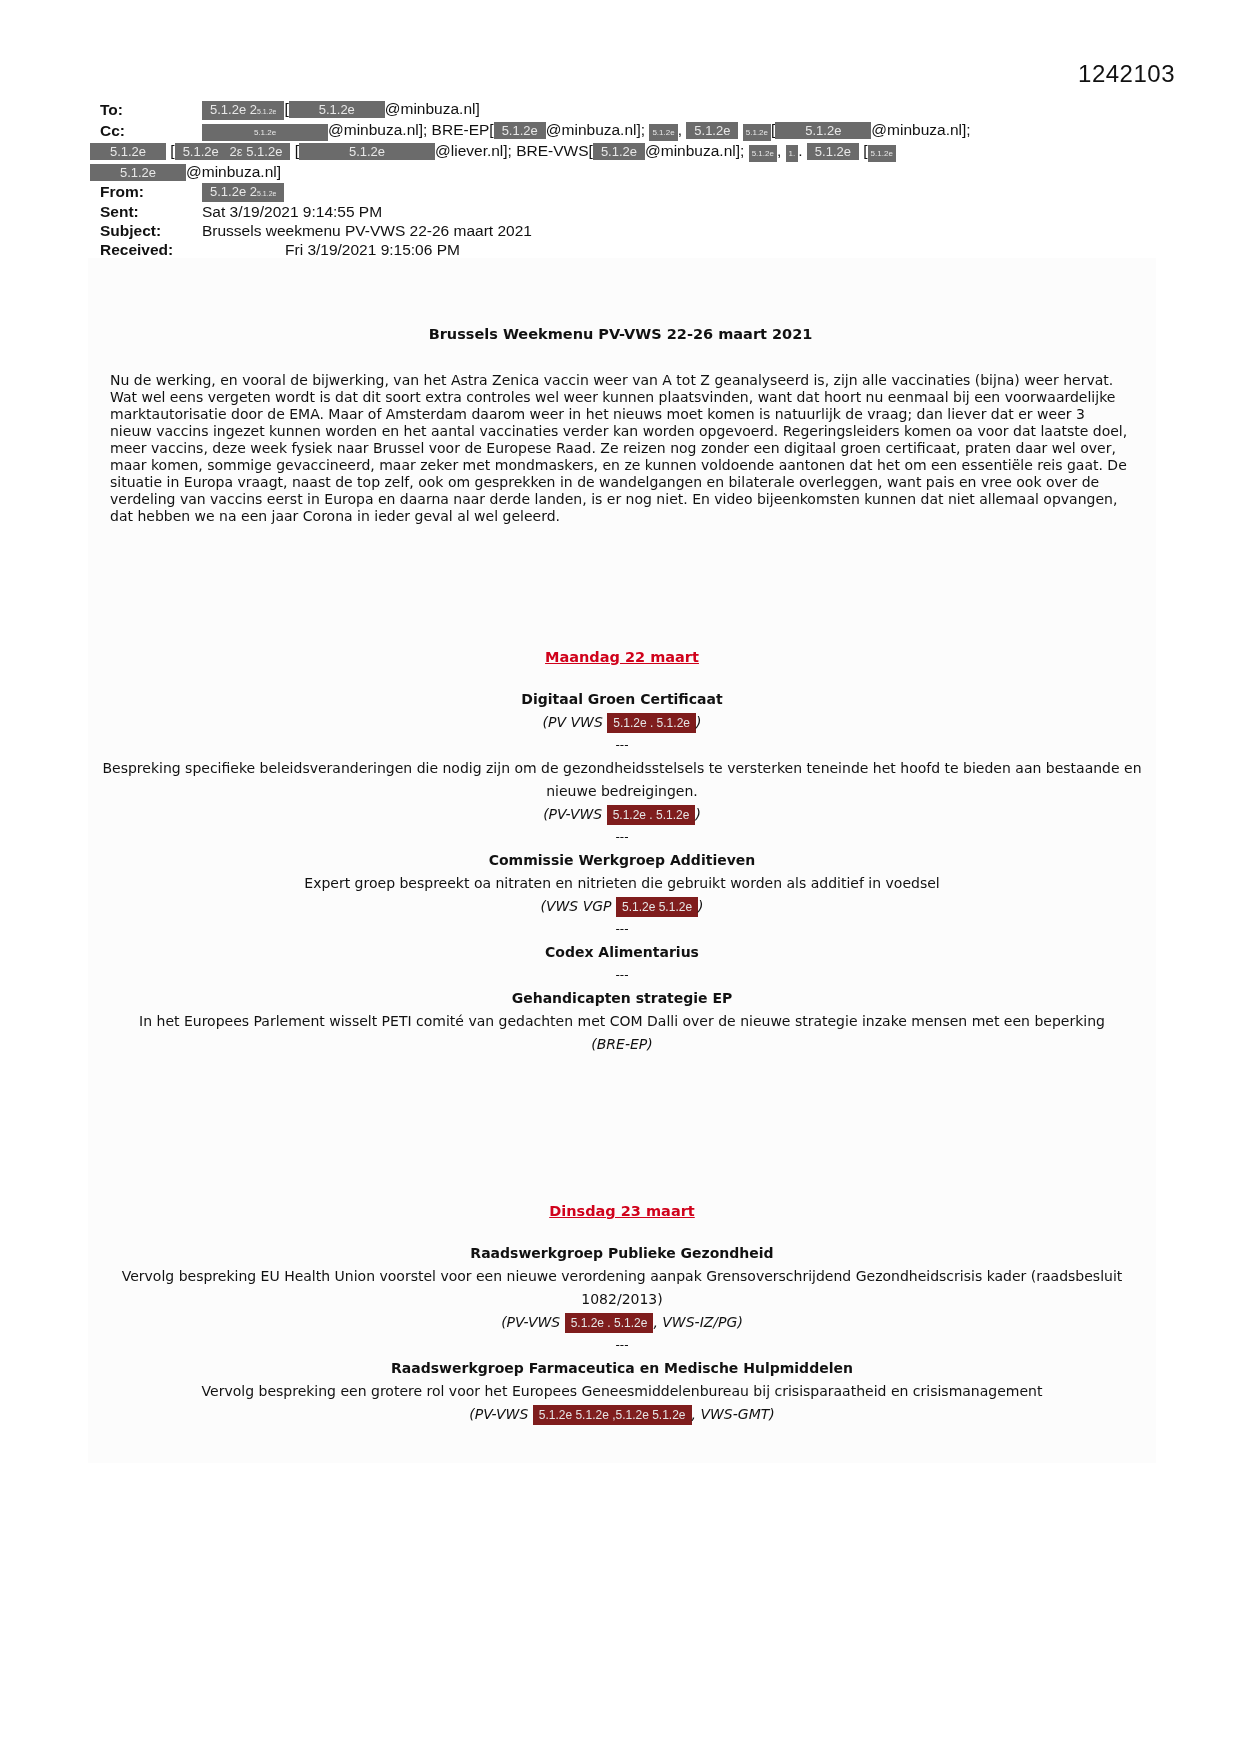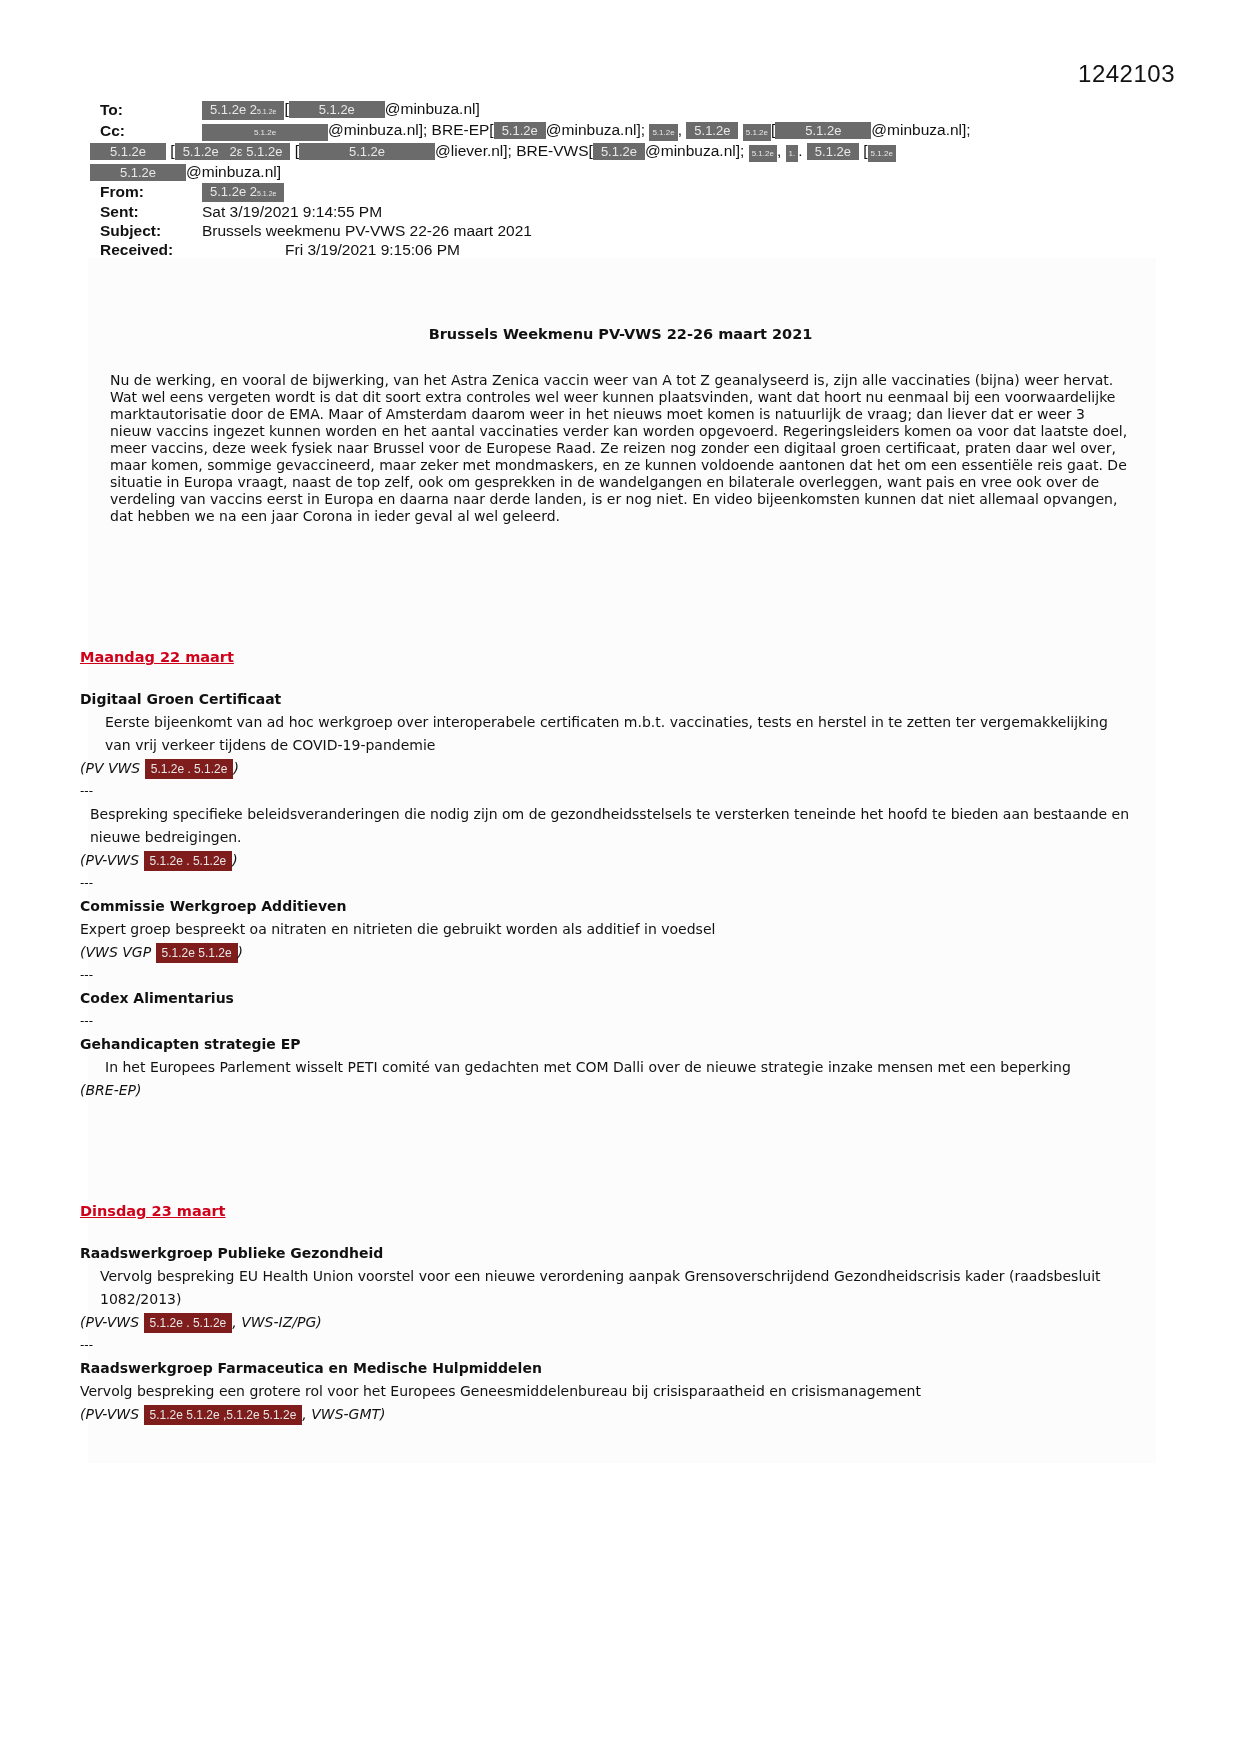--- a/index.html
+++ b/index.html
@@ -18,21 +18,21 @@
   .rd.sm { font-size: 8px; padding: 0 3px; line-height: 17px; }
   .rd.w60 { min-width: 60px; } .rd.w80 { min-width: 80px; } .rd.w120 { min-width: 120px; }
 
   .content { position: absolute; top: 258px; left: 88px; width: 1068px; height: 1205px; background: #fcfcfc; }
   .body-font { font-family: "DejaVu Sans", sans-serif; }
 
   .title { position: absolute; top: 326px; left: 0; width: 1241px; text-align: center;
            font-weight: bold; font-size: 14.5px; }
   .intro { position: absolute; top: 372px; left: 110px; width: 1020px; font-size: 14px; line-height: 17px; }
 
-  .agenda { position: absolute; left: 80px; width: 1068px; font-size: 14px; line-height: 23px; }
+  .agenda { position: absolute; left: 88px; width: 1068px; text-align: center; font-size: 14px; line-height: 23px; }
   .day { color: #d0021b; font-weight: bold; text-decoration: underline; font-size: 14.5px; }
   .item-title { font-weight: bold; }
   .item-desc { }
   .owner { font-style: italic; }
   .sep { font-size: 12px; line-height: 23px; }
   .rd-inline { display: inline-block; background: #7f1d1d; color: #e6e6e6; font-style: normal;
                font-family: "Liberation Sans", sans-serif; font-size: 12px; line-height: 20px; padding: 0 6px; vertical-align: middle; }
 </style>
 </head>
 <body>
@@ -84,21 +84,20 @@
 
 <div class="title body-font">Brussels Weekmenu PV-VWS  22-26 maart  2021</div>
 
 <div class="intro body-font">Nu de werking, en vooral de bijwerking, van het Astra Zenica vaccin weer van A tot Z geanalyseerd is, zijn alle vaccinaties (bijna) weer hervat. Wat wel eens vergeten wordt is dat dit soort extra controles wel weer kunnen plaatsvinden, want dat hoort nu eenmaal bij een voorwaardelijke marktautorisatie door de EMA. Maar of Amsterdam daarom weer in het nieuws moet komen is natuurlijk de vraag; dan liever dat er weer 3 nieuw vaccins ingezet kunnen worden en het aantal vaccinaties verder kan worden opgevoerd. Regeringsleiders komen oa voor dat laatste doel, meer vaccins, deze week fysiek naar Brussel voor de Europese Raad. Ze reizen nog zonder een digitaal groen certificaat, praten daar wel over, maar komen, sommige gevaccineerd, maar zeker met mondmaskers, en ze kunnen voldoende aantonen dat het om een essentiële reis gaat. De situatie in Europa vraagt, naast de top zelf, ook om gesprekken in de wandelgangen en bilaterale overleggen, want pais en vree ook over de verdeling van vaccins eerst in Europa en daarna naar derde landen, is er nog niet. En video bijeenkomsten kunnen dat niet allemaal opvangen, dat hebben we na een jaar Corona in ieder geval al wel geleerd.</div>
 
 <div class="agenda body-font" style="top:646px;">
   <div class="day">Maandag 22 maart</div>
   <div style="height:19px"></div>
 
   <div class="item-title">Digitaal Groen Certificaat</div>
-  <div class="item-desc" style="padding:0 25px">Eerste bijeenkomt van ad hoc werkgroep over interoperabele certificaten m.b.t. vaccinaties, tests en herstel in te zetten ter vergemakkelijking van vrij verkeer tijdens de COVID-19-pandemie</div>
   <div class="owner"><span>(PV VWS</span> <span class="rd-inline">5.1.2e .   5.1.2e</span><span>)</span></div>
   <div class="sep">---</div>
 
   <div class="item-desc" style="padding:0 10px">Bespreking  specifieke beleidsveranderingen die nodig zijn om de gezondheidsstelsels te versterken teneinde het hoofd te bieden aan bestaande en nieuwe bedreigingen.</div>
   <div class="owner"><span>(PV-VWS</span> <span class="rd-inline">5.1.2e . 5.1.2e</span><span>)</span></div>
   <div class="sep">---</div>
 
   <div class="item-title">Commissie Werkgroep Additieven</div>
   <div class="item-desc">Expert groep bespreekt oa nitraten en nitrieten die gebruikt worden als additief in voedsel</div>
   <div class="owner"><span>(VWS VGP</span> <span class="rd-inline">5.1.2e  5.1.2e</span><span>)</span></div>

